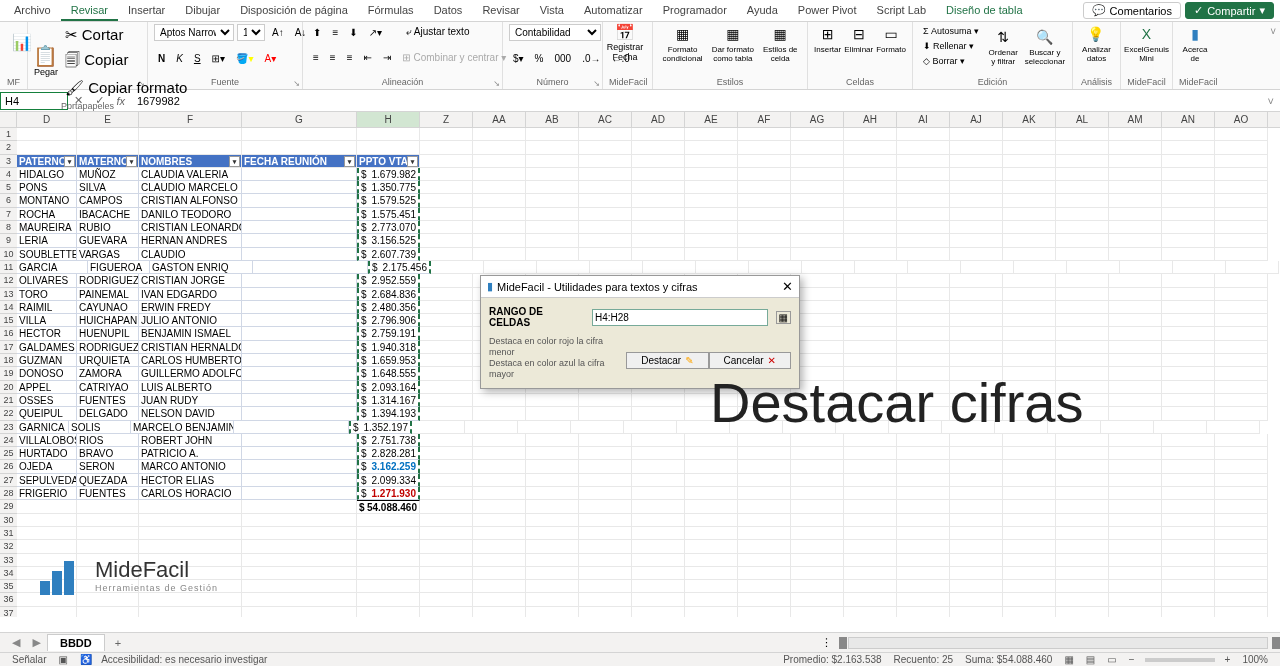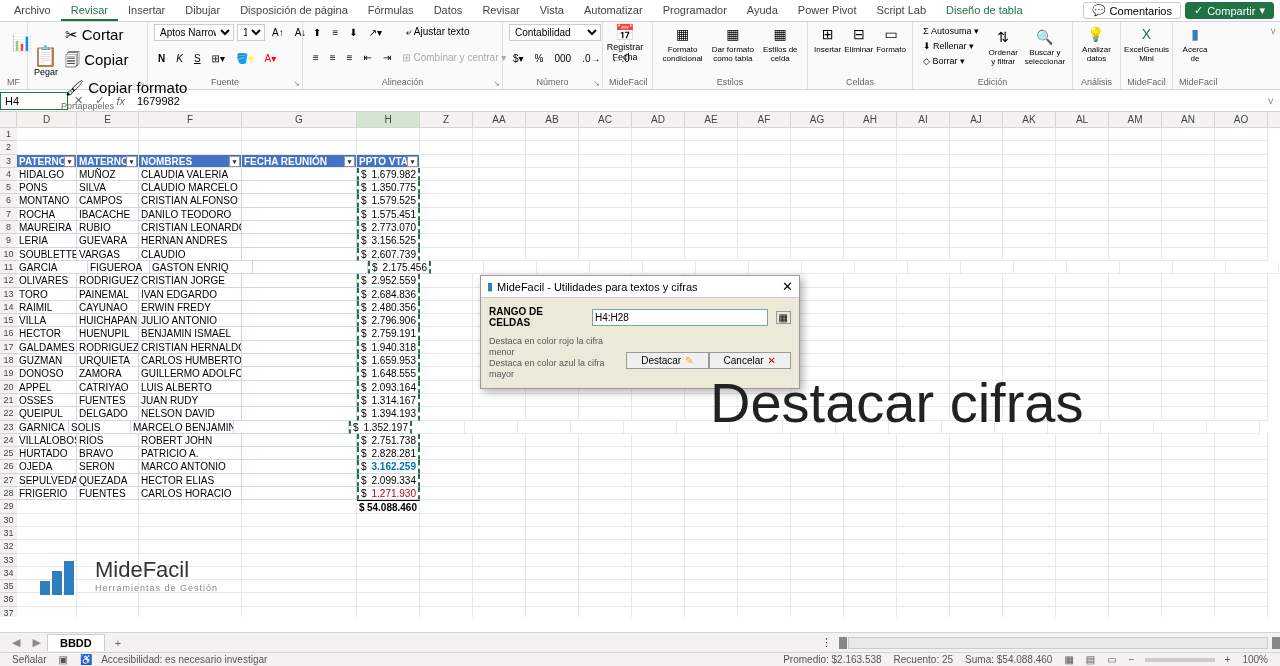--- a/index.html
+++ b/index.html
@@ -1032,21 +1032,21 @@
           <div class="cell" style="width: 53px;"></div>
           <div class="cell" style="width: 53px;"></div>
         </div>
         <div class="row">
           <div class="cell data-cell" style="width: 60px;">FRIGERIO</div>
           <div class="cell data-cell" style="width: 62px;">FUENTES</div>
           <div class="cell data-cell" style="width: 103px;">CARLOS HORACIO</div>
           <div class="cell data-cell" style="width: 115px;"></div>
           <div class="cell data-cell ppto-col" style="width: 63px; display: flex;">
             <span style="width: 12px;">$</span>
-            <span style="flex: 1 1 0%; text-align: right; color: rgb(192, 0, 0); font-weight: normal;">1.271.930</span>
+            <span style="flex: 1 1 0%; text-align: right; color: rgb(192, 0, 0); font-weight: bold;">1.271.930</span>
           </div>
           <div class="cell" style="width: 53px;"></div>
           <div class="cell" style="width: 53px;"></div>
           <div class="cell" style="width: 53px;"></div>
           <div class="cell" style="width: 53px;"></div>
           <div class="cell" style="width: 53px;"></div>
           <div class="cell" style="width: 53px;"></div>
           <div class="cell" style="width: 53px;"></div>
           <div class="cell" style="width: 53px;"></div>
           <div class="cell" style="width: 53px;"></div>

